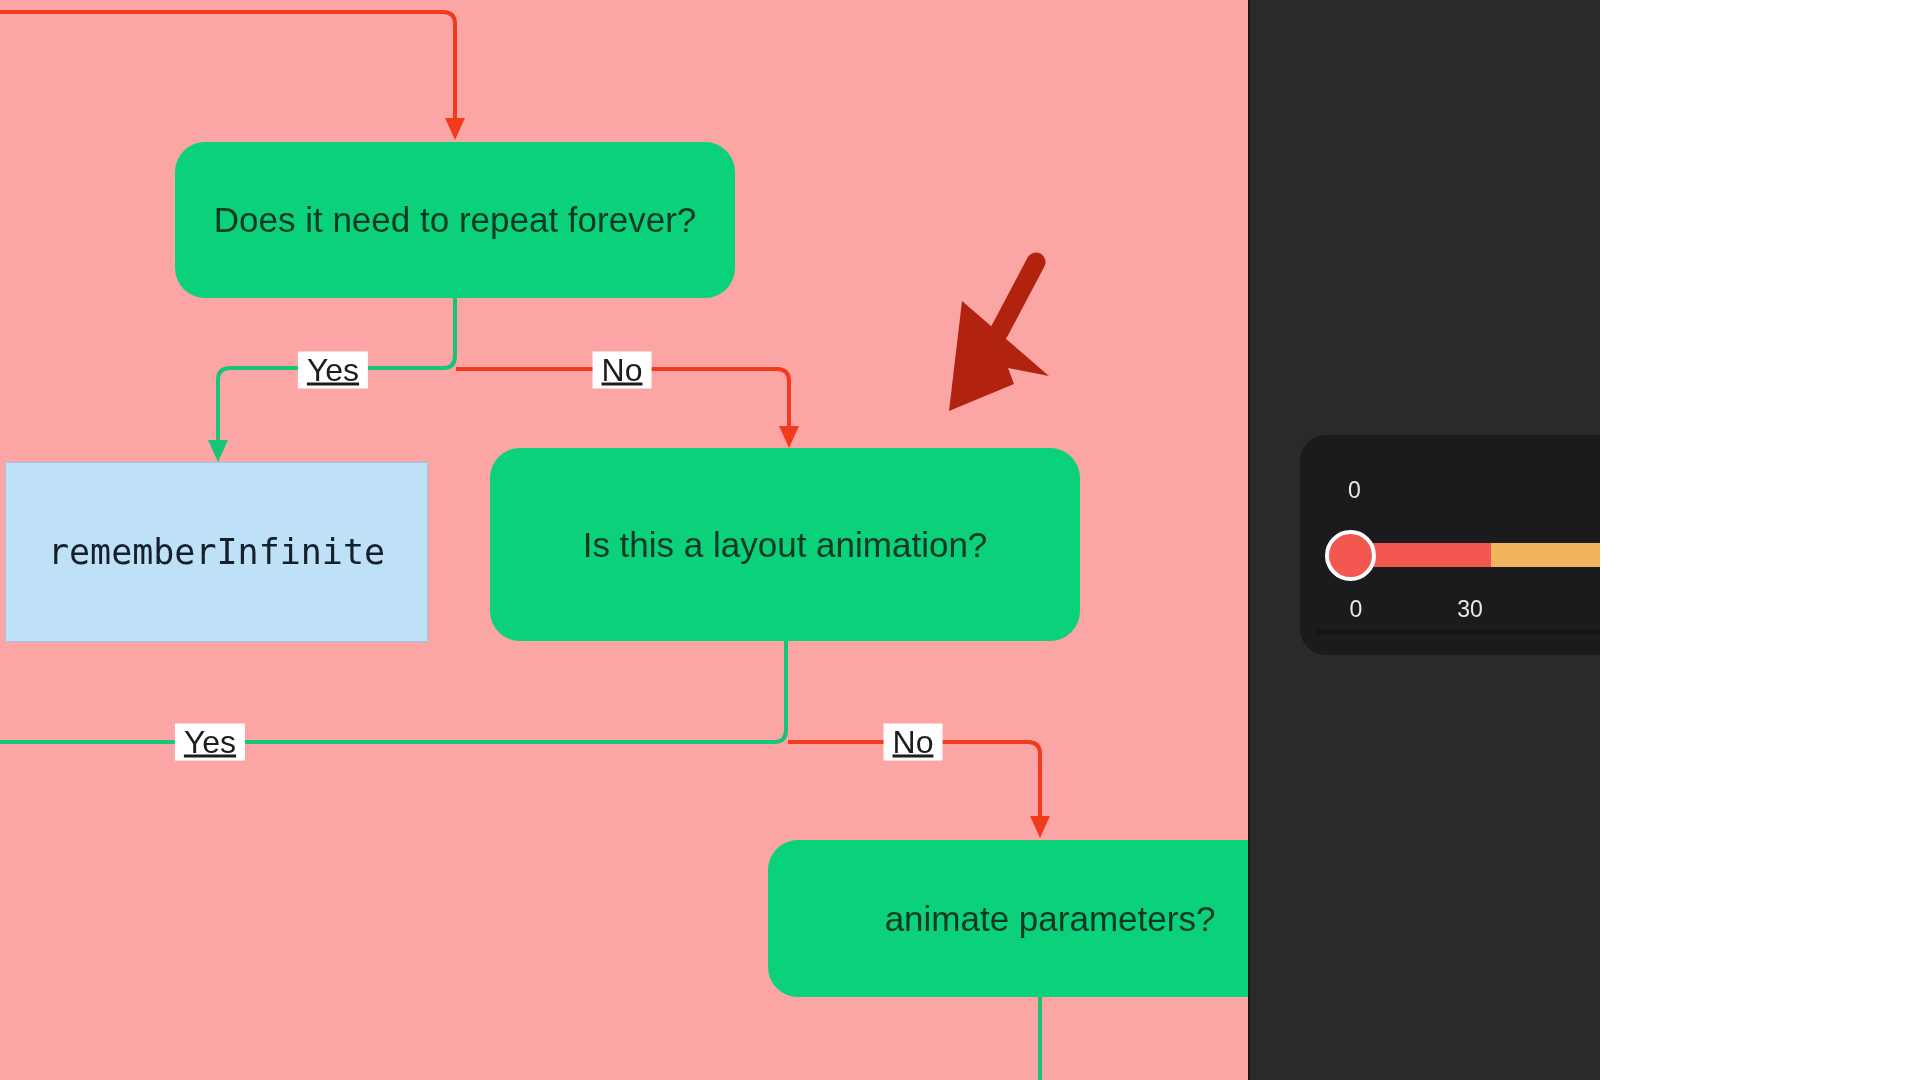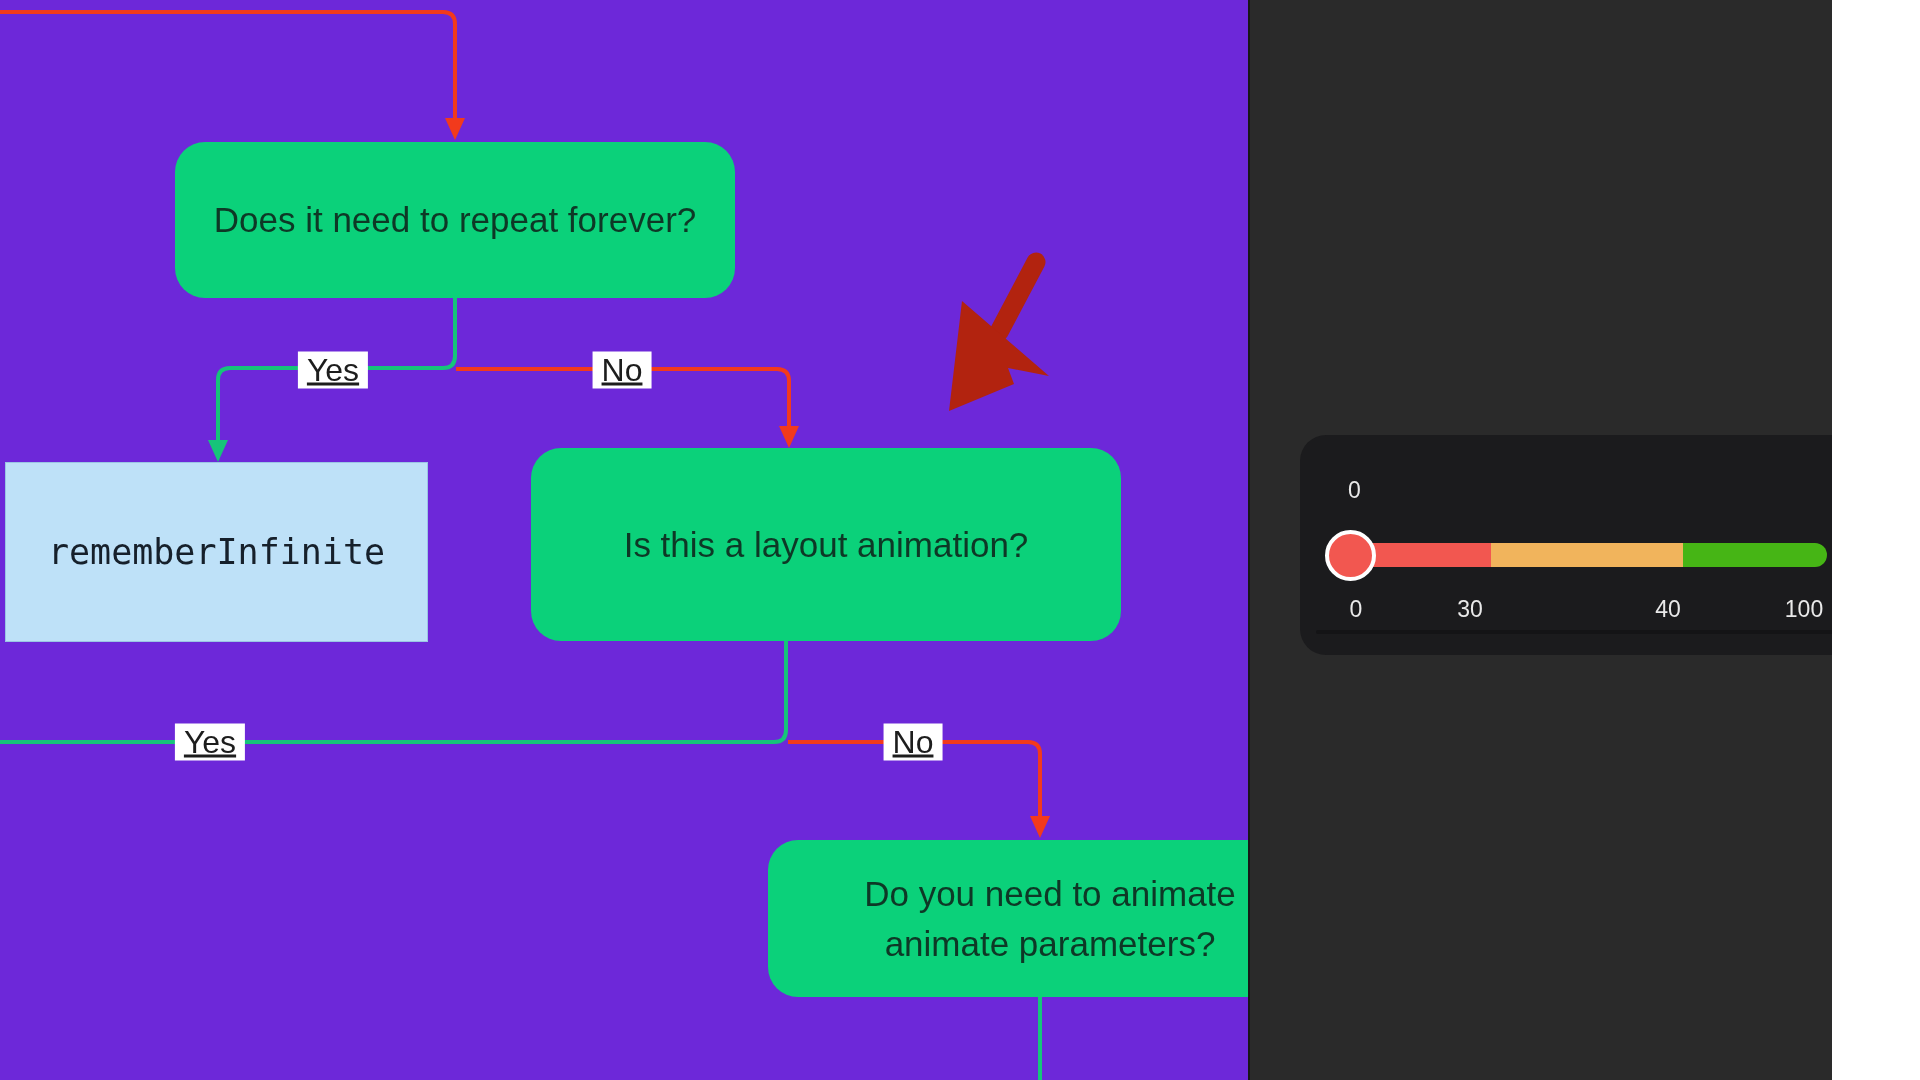--- a/index.html
+++ b/index.html
@@ -1,36 +1,36 @@
 <!DOCTYPE html>
 <html><head>
 <meta charset="utf-8">
 <style>
   html,body{margin:0;padding:0;background:#ffffff;}
-  #stage{position:relative;width:1832px;height:1080px;overflow:hidden;background:#6d28d9;
+  #stage{position:relative;width:1600px;height:1080px;overflow:hidden;background:#fca5a5;
          font-family:"Liberation Sans",sans-serif;}
 
   
   #edges{position:absolute;left:0;top:0;z-index:1;}
   .edge{fill:none;stroke-width:4px;}
   .edge-green{stroke:#16c47a;}
   .edge-red{stroke:#f23a1c;}
   .head-green{fill:#16c47a;stroke:none;}
   .head-red{fill:#f23a1c;stroke:none;}
 
   
   .node{position:absolute;z-index:2;display:flex;flex-direction:column;align-items:center;
         justify-content:center;text-align:center;box-sizing:border-box;}
   .node-green{background:#0bd17a;border-radius:30px;color:#0e3826;
               font-size:35px;line-height:50px;}
   .node-blue{background:#bee1f8;border:1px solid rgba(110,165,205,0.45);color:#16202b;
              font-family:"DejaVu Sans Mono",monospace;font-size:35px;line-height:52px;}
   #node-q1{left:175px;top:142px;width:560px;height:156px;}
   #node-remember{left:5px;top:462px;width:423px;height:180px;}
-  #node-q2{left:490px;top:448px;width:590px;height:193px;margin-left:41px;}
+  #node-q2{left:490px;top:448px;width:590px;height:193px;}
   #node-q3{left:768px;top:840px;width:564px;height:157px;}
 
   
   .edge-label{position:absolute;z-index:2;transform:translate(-50%,-50%);
               background:#ffffff;color:#1d1d1d;font-size:32px;padding:0 9px;white-space:nowrap;text-decoration:underline;}
   #label-yes1{left:333px;top:370px;}
   #label-no1{left:622px;top:370px;}
   #label-yes2{left:210px;top:742px;}
   #label-no2{left:913px;top:742px;}
 
@@ -87,21 +87,20 @@
 
   <div id="node-remember" class="node node-blue">
     <span>rememberInfinite</span>
   </div>
 
   <div id="node-q2" class="node node-green">
     <span>Is this a layout animation?</span>
   </div>
 
   <div id="node-q3" class="node node-green">
-    <span>Do you need to animate</span>
     <span>animate parameters?</span>
   </div>
 
   <span id="label-yes1" class="edge-label">Yes</span>
   <span id="label-no1" class="edge-label">No</span>
   <span id="label-yes2" class="edge-label">Yes</span>
   <span id="label-no2" class="edge-label">No</span>
 
   <svg id="annotation" width="1920" height="1080" viewBox="0 0 1920 1080">
     <path class="brush-shaft" d="M1036 262 L999 332"></path>

